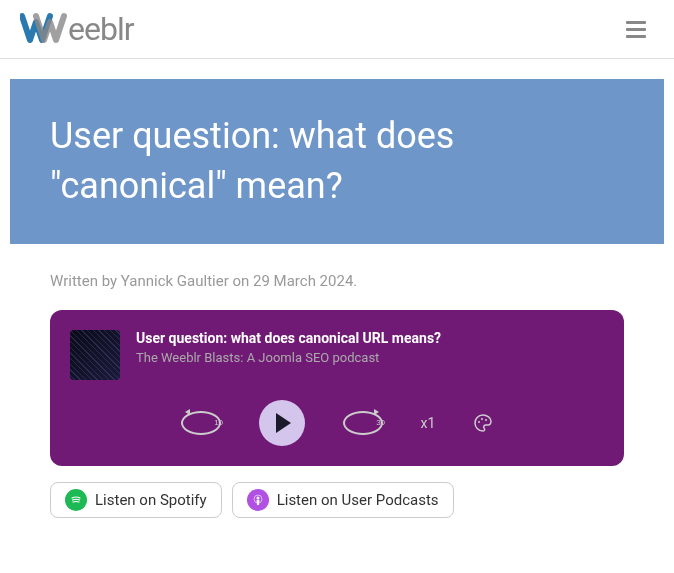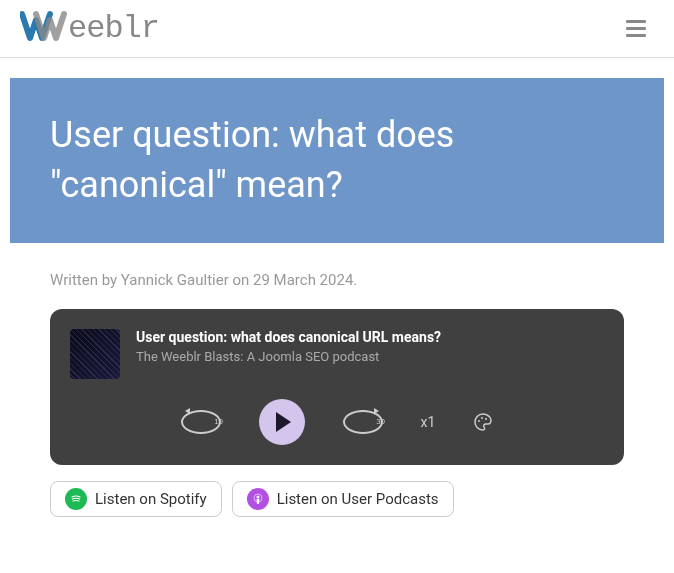--- a/index.html
+++ b/index.html
@@ -1,27 +1,27 @@
 <!DOCTYPE html>
 <html><head>
 <meta charset="utf-8">
 <style>
 * { margin: 0; padding: 0; box-sizing: border-box; }
 body { font-family: -apple-system, BlinkMacSystemFont, 'Segoe UI', Roboto, sans-serif; background: #fff; width: 674px; }
 .header { display: flex; justify-content: space-between; align-items: center; padding: 10px 20px; border-bottom: 1px solid #ddd; }
-.logo { display: flex; align-items: flex-start; font-size: 32px; font-weight: 400; color: #666; letter-spacing: -1px; font-family: Liberation Mono, monospace; }
+.logo { display: flex; align-items: center; font-size: 32px; font-weight: 400; color: #666; letter-spacing: -1px; }
 .logo-rest { color: #888; }
 .hamburger { display: flex; flex-direction: column; gap: 4px; cursor: pointer; padding: 8px; }
 .hamburger span { width: 20px; height: 3px; background: #888; border-radius: 1px; }
 .content { padding: 20px 10px 0; }
 .hero { background: #6e96c8; color: #fff; padding: 32px 40px; }
 .hero h1 { font-size: 36px; font-weight: 400; line-height: 1.4; }
 .byline { color: #999; padding: 28px 40px 20px; font-size: 15px; }
 .player-wrap { padding: 0 40px; }
-.player { background: #404040; border-radius: 12px; padding: 20px; color: #fff; }
+.player { background: #701a75; border-radius: 12px; padding: 20px; color: #fff; }
 .track { display: flex; gap: 16px; align-items: flex-start; margin-bottom: 20px; }
 .artwork { width: 50px; height: 50px; background: linear-gradient(135deg, #0a0a1a 0%, #1a1a3a 100%); border-radius: 4px; position: relative; overflow: hidden; }
 .artwork::before { content: ''; position: absolute; inset: 0; background: repeating-linear-gradient(45deg, transparent, transparent 3px, rgba(100,100,150,0.3) 3px, rgba(100,100,150,0.3) 4px); }
 .track-info { flex: 1; }
 .track-title { font-size: 14px; font-weight: bold; margin-bottom: 4px; }
 .track-sub { font-size: 13px; color: #aaa; }
 .progress-row { display: flex; align-items: center; gap: 14px; font-size: 12px; }
 .time { font-variant-numeric: tabular-nums; color: #ccc; min-width: 36px; }
 .progress { flex: 1; height: 4px; background: #555; border-radius: 2px; position: relative; }
 .handle { position: absolute; left: 0; top: 50%; transform: translate(-50%, -50%); width: 12px; height: 12px; background: #a5b584; border-radius: 50%; }

